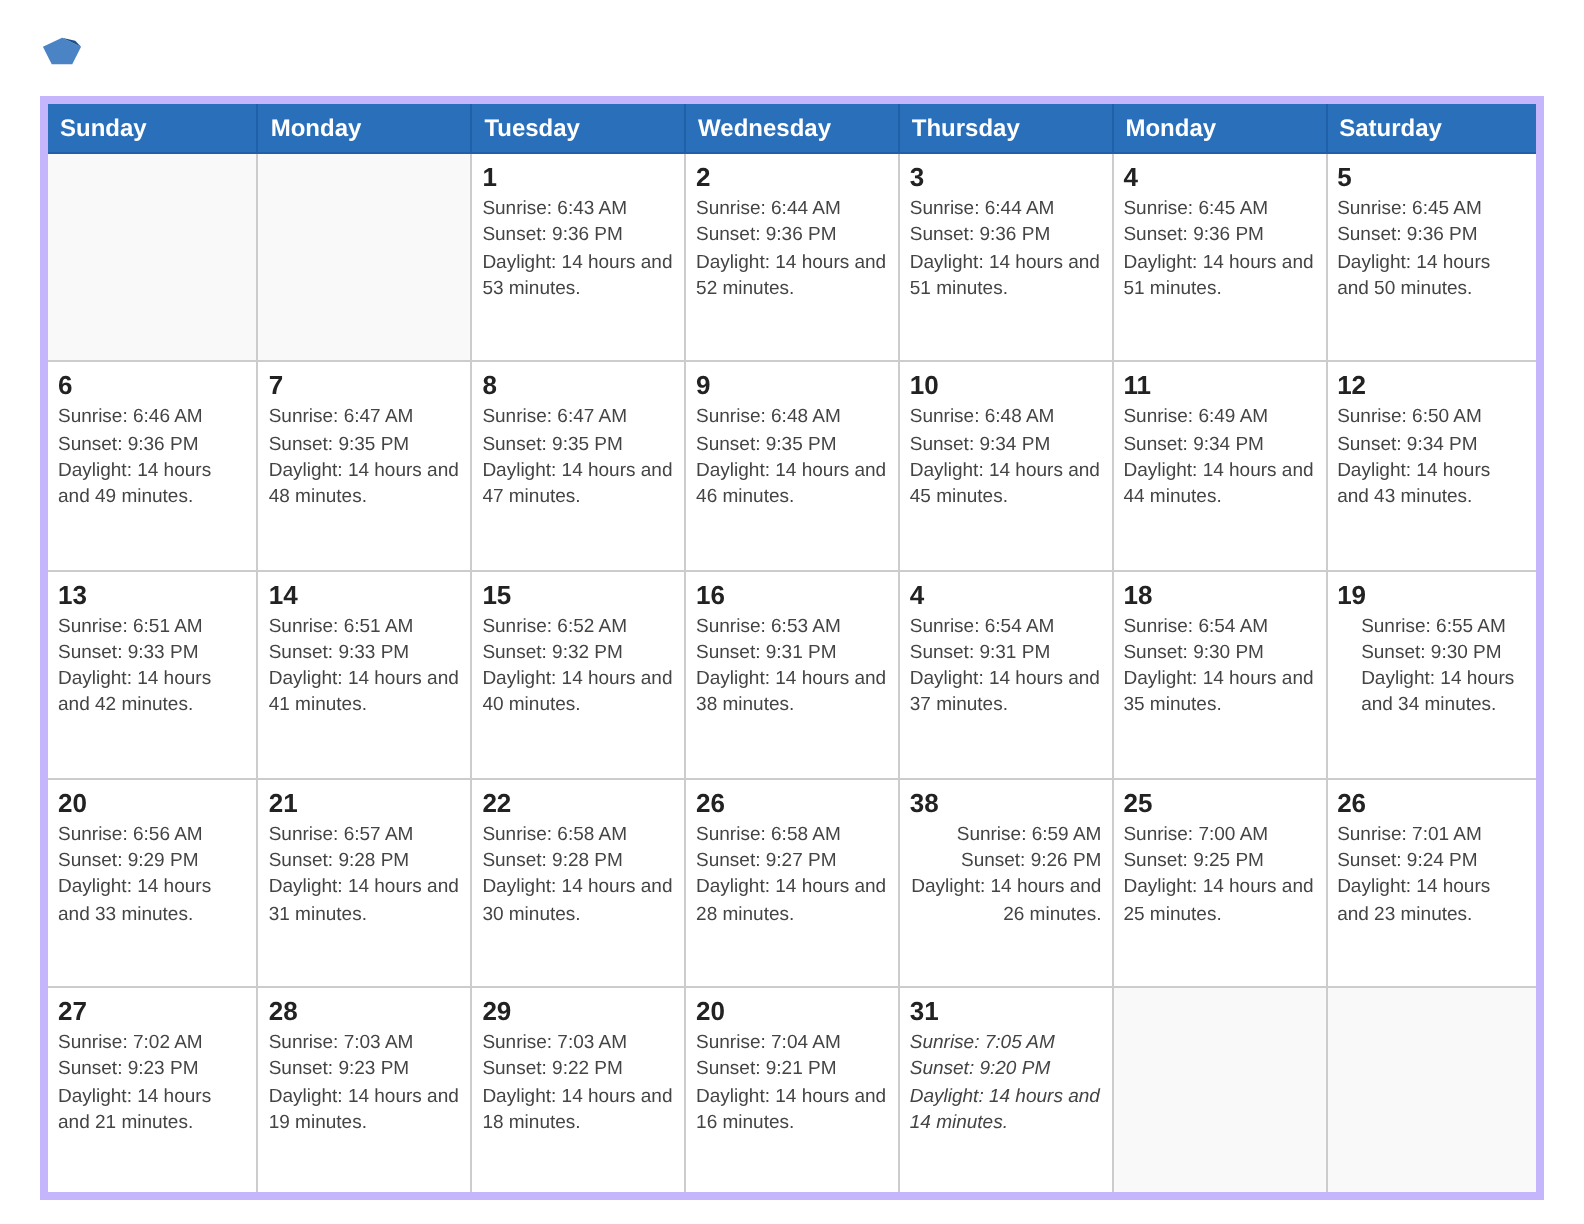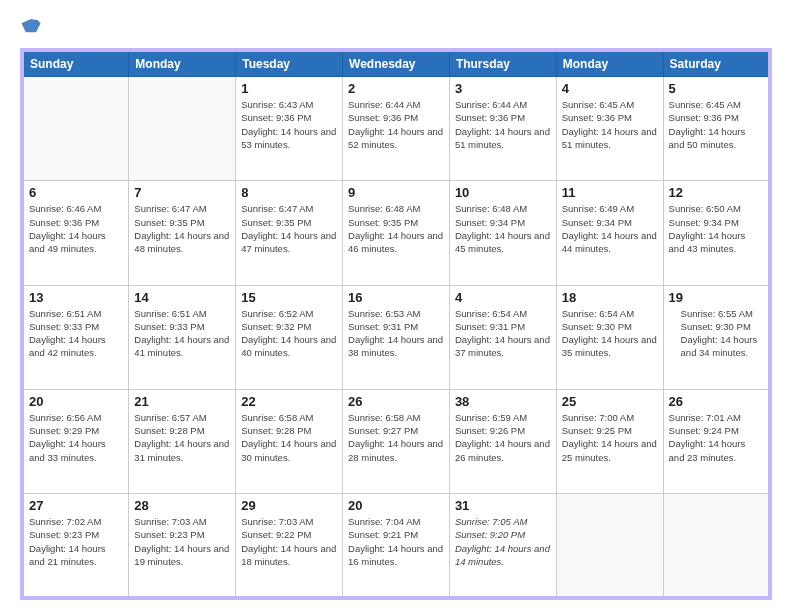--- a/index.html
+++ b/index.html
@@ -263,21 +263,21 @@
 Daylight: 14 hours and 30 minutes.</div>
           </td>
           <td>
             <span class="day-number">26</span>
             <div class="day-info" style="white-space: pre-line;">Sunrise: 6:58 AM
 Sunset: 9:27 PM
 Daylight: 14 hours and 28 minutes.</div>
           </td>
           <td>
             <span class="day-number">38</span>
-            <div class="day-info" style="white-space: pre-line;">Sunrise: 6:59 AM
+            <div class="day-info" style="white-space: pre-line; text-align: right;">Sunrise: 6:59 AM
 Sunset: 9:26 PM
 Daylight: 14 hours and 26 minutes.</div>
           </td>
           <td>
             <span class="day-number">25</span>
             <div class="day-info" style="white-space: pre-line;">Sunrise: 7:00 AM
 Sunset: 9:25 PM
 Daylight: 14 hours and 25 minutes.</div>
           </td>
           <td>

